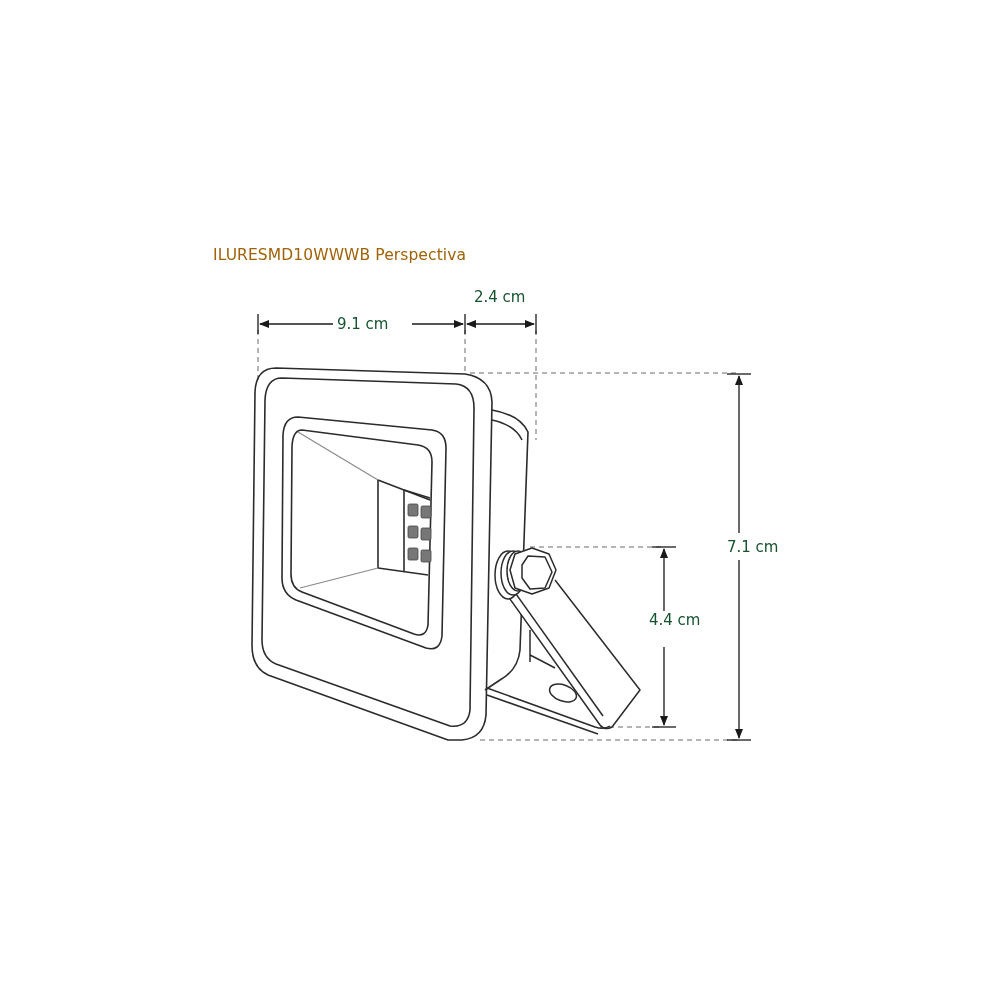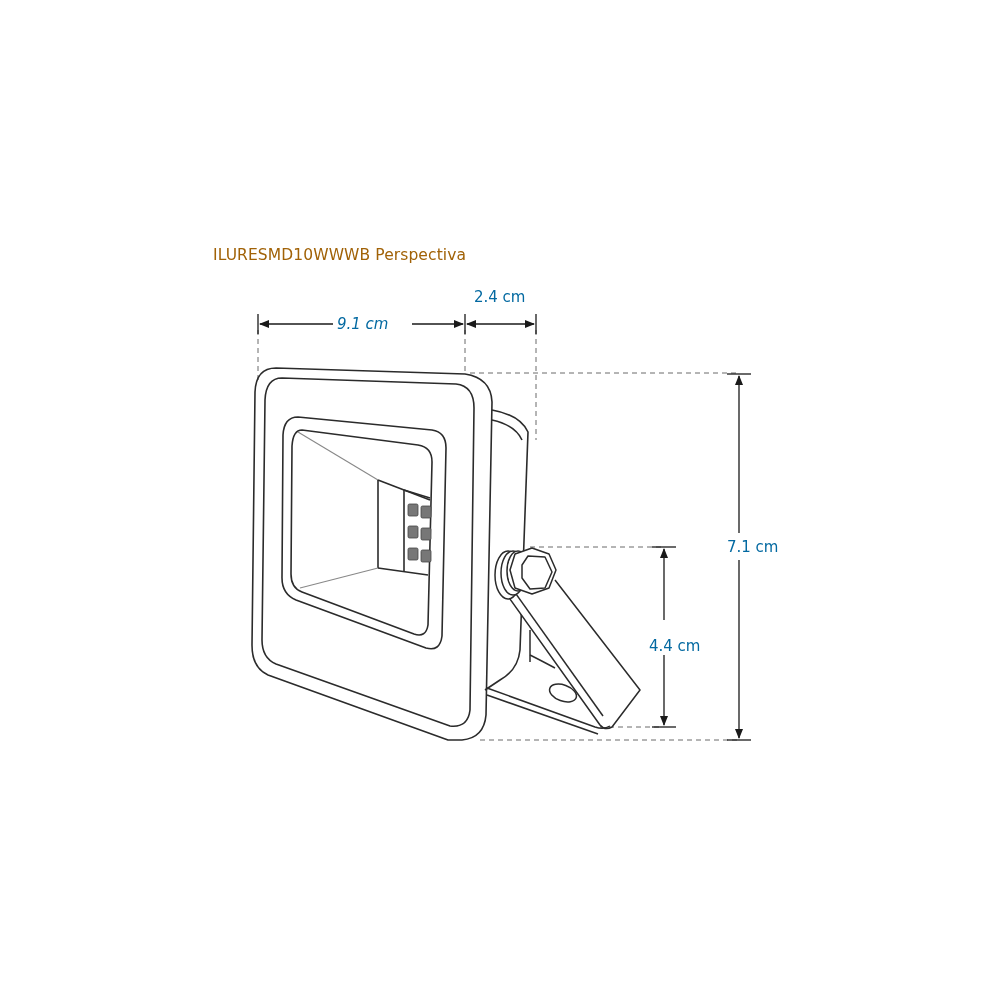--- a/index.html
+++ b/index.html
@@ -1,18 +1,18 @@
 <!DOCTYPE html>
 <html><head>
   <meta charset="utf-8">
   <style>
     html, body { margin: 0; padding: 0; background: #ffffff; }
     body { width: 1000px; height: 1000px; position: relative; overflow: hidden; font-family: "DejaVu Sans", sans-serif; }
     .title { position: absolute; left: 213px; top: 246px; font-size: 15.5px; color: #a16207; letter-spacing: 0.1px; white-space: nowrap; }
-    .dim-label { position: absolute; font-size: 15px; color: #0369a1; background: #ffffff; white-space: nowrap; line-height: 18px; padding: 0 3px; }
+    .dim-label { position: absolute; font-size: 15px; color: #14532d; background: #ffffff; white-space: nowrap; line-height: 18px; padding: 0 3px; }
     svg { position: absolute; left: 0; top: 0; }
   </style>
 </head>
 <body>
 
 <div class="title">ILURESMD10WWWB Perspectiva</div>
 
 <svg width="1000" height="1000" viewBox="0 0 1000 1000">
   <defs>
     <marker id="arrowEnd" markerWidth="10" markerHeight="8" refX="9" refY="4" orient="auto" markerUnits="userSpaceOnUse">
@@ -104,16 +104,16 @@
 
     <ellipse cx="508" cy="575" rx="13" ry="24"></ellipse>
     <ellipse cx="513" cy="573" rx="12" ry="22"></ellipse>
     <ellipse cx="518" cy="571" rx="11" ry="20"></ellipse>
 
     <path d="M515,554 L532,548 L549,554 L556,570 L549,588 L532,594 L515,588 L510,570 Z"></path>
     <path d="M522,565 L528,556 L545,557 L552,572 L545,588 L530,589 L522,578 Z"></path>
   </g>
 </svg>
 
-<div class="dim-label" style="left:334px; top:315px;font-style:italic;">9.1 cm</div>
+<div class="dim-label" style="left:334px; top:315px;">9.1 cm</div>
 <div class="dim-label" style="left:471px; top:288px;">2.4 cm</div>
 <div class="dim-label" style="left:724px; top:538px;">7.1 cm</div>
-<div class="dim-label" style="left:646px; top:637px;">4.4 cm</div>
+<div class="dim-label" style="left:646px; top:611px;">4.4 cm</div>
 
 </body></html>

